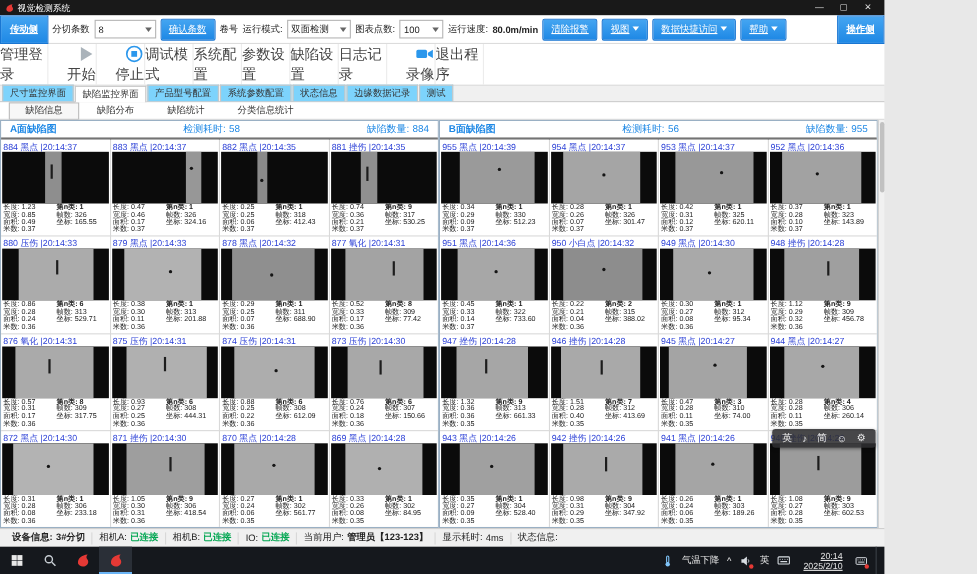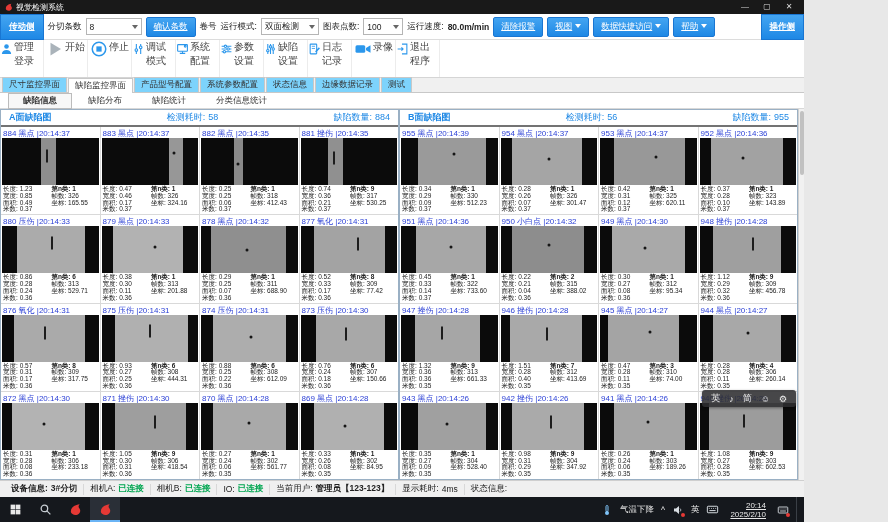--- a/index.html
+++ b/index.html
@@ -21,30 +21,30 @@
   .lab { white-space:nowrap; color:#222; }
   .combo { border:1px solid #b5b5b5; background:#fff; height:17px; display:flex; align-items:center; padding:0 3px; position:relative; }
   .combo .cval { flex:1; }
   .combo .caret { width:0; height:0; border-left:3px solid transparent; border-right:3px solid transparent; border-top:4px solid #666; margin-left:4px; }
   .tinput { border:1px solid #b5b5b5; height:17px; font-size:8.5px; padding:0 3px; width:148px; font-family:inherit; }
   .speed-val { font-weight:bold; white-space:nowrap; }
   .menu-caret { width:0;height:0;border-left:3px solid transparent;border-right:3px solid transparent;border-top:4px solid #fff; display:inline-block; margin-left:3px; vertical-align:middle;}
 
   
   .toolbar2 { height:38px; background:#fff; border-bottom:1px solid #d5d5d5; display:flex; align-items:stretch; flex:0 0 auto; }
-  .action { width:44px; display:flex; flex-direction:row; align-items:flex-start; justify-content:center; gap:1px; border-right:1px solid #ececec; font-size:10px; color:#444; }
+  .action { width:44px; display:flex; flex-direction:column; align-items:flex-end; justify-content:center; gap:1px; border-right:1px solid #ececec; font-size:13px; color:#444; }
   .ico { width:18px; height:18px; }
 
   
   .tabs1 { height:15px; background:#f0f0f0; display:flex; align-items:flex-end; padding-left:2px; border-bottom:1px solid #c8c8c8; flex:0 0 auto; }
   .tab { font-size:8.5px; padding:1px 6px 1px; border:1px solid #c8c8c8; border-bottom:none; background:#7dd3fc; color:#333; margin-right:1px; white-space:nowrap; }
   .tab.active { background:#fff; position:relative; top:1px; }
   .tabs2 { height:16px; background:#fff; display:flex; align-items:center; padding-left:8px; gap:2px; border-bottom:1px solid #d8d8d8; flex:0 0 auto; }
   .subtab { font-size:8.5px; padding:1px 14px; color:#333; }
-  .subtab.active { border:1px solid #bcbcbc; background:#f7f7f7; font-weight:bold; }
+  .subtab.active { border:1px solid #bcbcbc; background:#f7f7f7; font-weight:normal; }
 
   
   .main { flex:1; display:flex; background:#e8e8e8; position:relative; min-height:0; }
   .panel { flex:1; border:1px solid #9ab0c4; background:#fff; display:flex; flex-direction:column; min-width:0; }
   .panel-header { height:15px; display:flex; align-items:center; padding:0 8px; font-size:9px; flex:0 0 auto; }
   .p-title { color:#1e88e5; font-weight:bold; }
   .p-mid { margin-left:auto; margin-right:auto; color:#1e88e5; }
   .p-right { color:#1e88e5; }
   .p-right b, .p-mid b { font-weight:normal; margin-left:3px; }
   .grid { flex:1; display:grid; grid-template-columns:repeat(4,1fr); grid-template-rows:repeat(4,1fr); gap:1px; background:#d9d9d9; border-top:2px solid #737373; min-height:0; }

